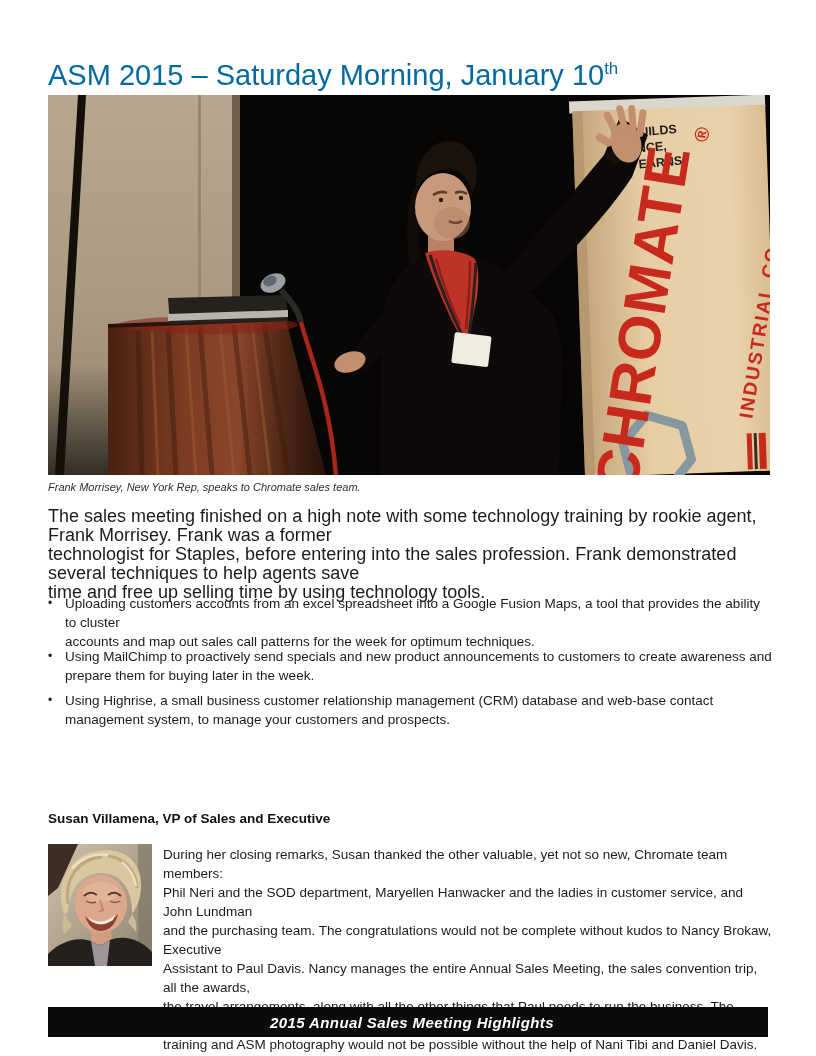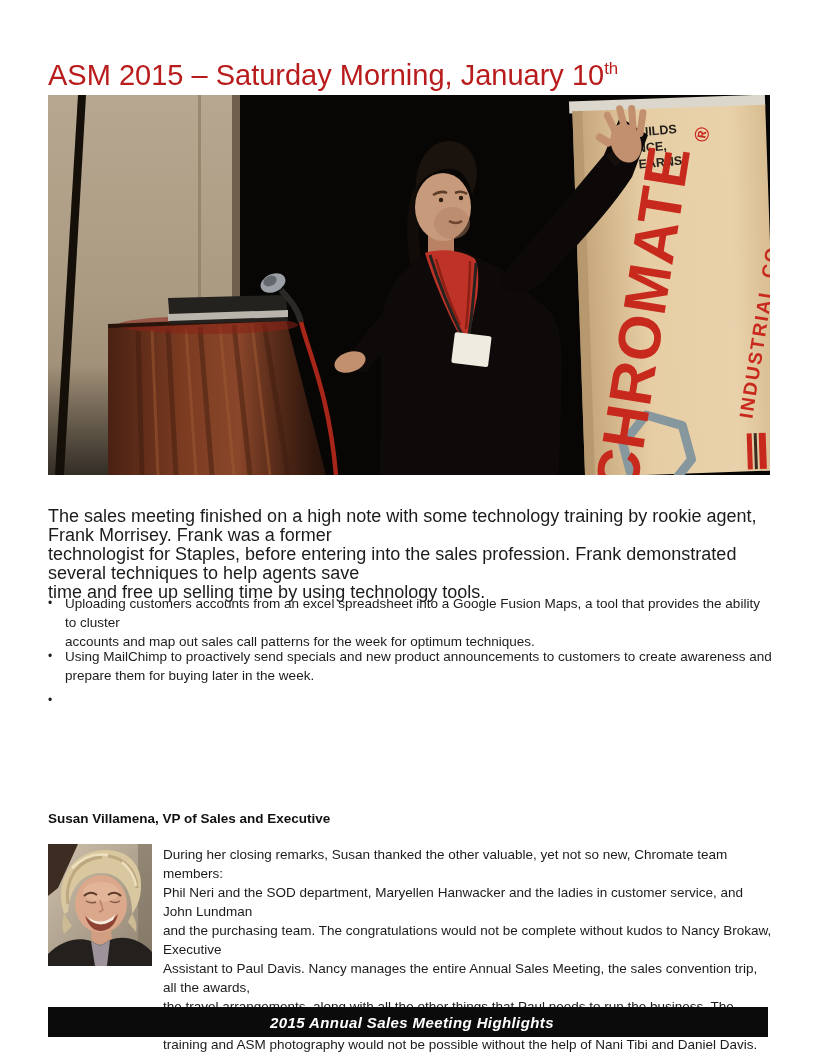--- a/index.html
+++ b/index.html
@@ -2,21 +2,21 @@
 <html><head>
 <meta charset="utf-8">
 <style>
   html,body{margin:0;padding:0;background:#ffffff;}
   .page{
     position:relative;width:816px;height:1056px;background:#ffffff;overflow:hidden;
     font-family:"Liberation Sans","DejaVu Sans",sans-serif;color:#1a1a1a;
   }
   .page-title{
     position:absolute;left:48px;top:40px;width:700px;
-    font-size:29px;font-weight:400;letter-spacing:0px;color:#b91c1c;line-height:1.15;
+    font-size:29px;font-weight:400;letter-spacing:0px;color:#0369a1;line-height:1.15;
   }
   .page-title sup{font-size:58%;vertical-align:super;line-height:0;}
   .hero-photo{
     position:absolute;left:48px;top:95px;width:722px;height:380px;background:#070605;overflow:hidden;
   }
   .hero-photo svg{display:block;}
   .photo-caption{
     position:absolute;left:48px;top:481px;width:700px;
     font-size:11px;font-style:italic;color:#2e2e2e;
   }
@@ -164,38 +164,41 @@
           <rect x="560" y="16" width="7" height="26" rx="3.5" transform="rotate(-26 563 29)"></rect>
           <rect x="571" y="10" width="7" height="30" rx="3.5" transform="rotate(-14 574 25)"></rect>
           <rect x="581" y="10" width="7" height="30" rx="3.5" transform="rotate(-4 584 25)"></rect>
           <rect x="590" y="14" width="7" height="28" rx="3.5" transform="rotate(8 593 28)"></rect>
           <rect x="552" y="36" width="8" height="18" rx="4" transform="rotate(-58 556 45)"></rect>
         </g>
       </g>
     </svg>
   </div>
 
+  <div class="photo-caption">Frank Morrisey, New York Rep, speaks to Chromate sales team.</div>
 
   <div class="body-text p1">The sales meeting finished on a high note with some technology training by rookie agent, Frank Morrisey. Frank was a former
 technologist for Staples, before entering into the sales profession. Frank demonstrated several techniques to help agents save
 time and free up selling time by using technology tools.</div>
 
 
   <div class="bullet-item b1">
     <span class="bullet-dot">•</span>
     <span class="bullet-body">Uploading customers accounts from an excel spreadsheet into a Google Fusion Maps, a tool that provides the ability to cluster
 accounts and map out sales call patterns for the week for optimum techniques.</span>
   </div>
   <div class="bullet-item b2">
     <span class="bullet-dot">•</span>
     <span class="bullet-body">Using MailChimp to proactively send specials and new product announcements to customers to create awareness and
 prepare them for buying later in the week.</span>
   </div>
   <div class="bullet-item b3">
     <span class="bullet-dot">•</span>
+    <span class="bullet-body">Using Highrise, a small business customer relationship management (CRM) database and web-base contact
+management system, to manage your customers and prospects.</span>
   </div>
 
 
   <div class="section-heading">Susan Villamena, VP of Sales and Executive</div>
 
   <div class="susan-row">
     <div class="susan-photo">
       <svg width="104" height="122" viewBox="0 0 104 122">
         <defs>
           <linearGradient id="susanBg" x1="0" y1="0" x2="1" y2="1">

